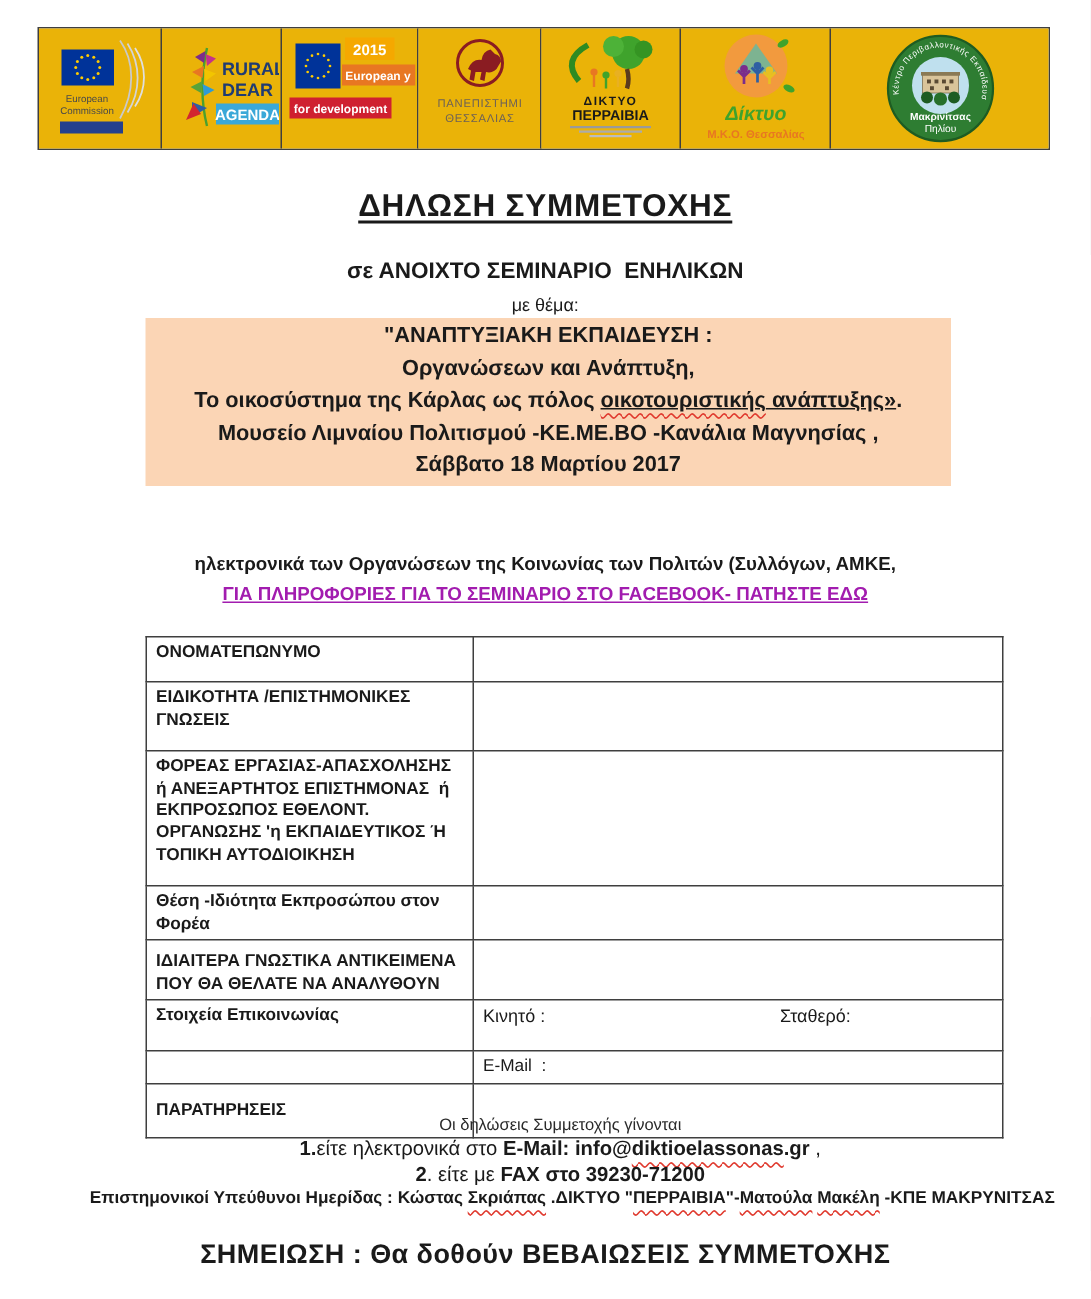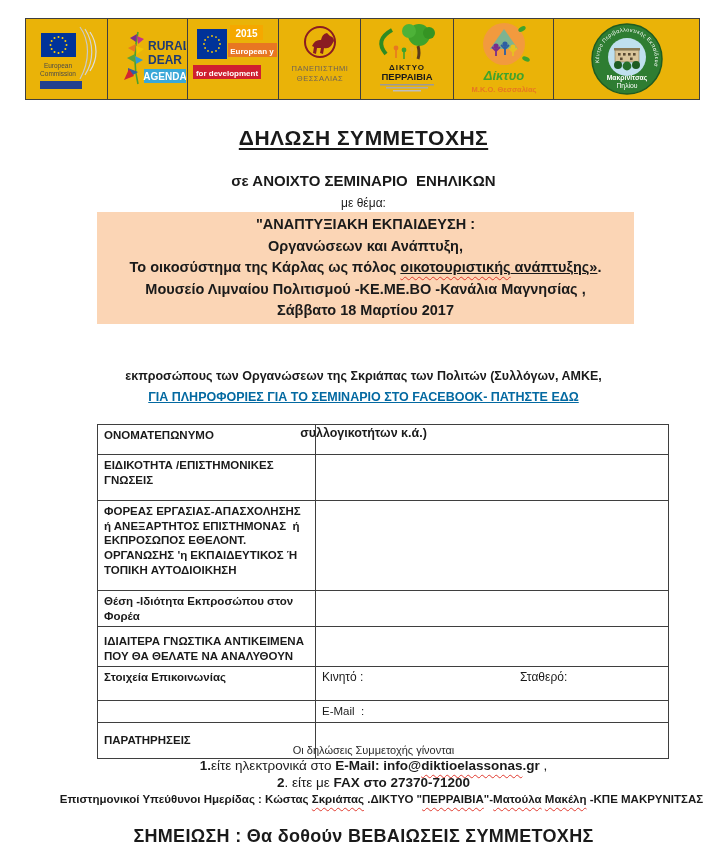--- a/index.html
+++ b/index.html
@@ -19,21 +19,21 @@
   .topic-label { position:absolute; top:196px; left:0; width:100%; text-align:center; font-size:12px; }
 
   
   .topic-box { position:absolute; top:212px; left:97px; width:537px; background:#fbd5b5; text-align:center; font-weight:bold; font-size:14.5px; line-height:21.5px; padding:2px 4px; }
   .u { text-decoration:underline; text-decoration-color:#1a1a1a; }
   .wavy-red { text-decoration:underline wavy #e03a2f; text-decoration-thickness:1px; text-underline-offset:4px; }
 
   
   .audience { position:absolute; top:329px; left:83px; width:561px; text-align:center; font-weight:bold; font-size:12.5px; line-height:19px; white-space:pre-wrap; }
   .fb-link-wrap { position:absolute; top:387px; left:0; width:100%; text-align:center; }
-  .fb-link { color:#0369a1; font-weight:bold; font-size:12.5px; text-decoration:underline; cursor:pointer; }
+  .fb-link { color:#a21caf; font-weight:bold; font-size:12.5px; text-decoration:underline; cursor:pointer; }
 
   
   table.form { position:absolute; top:424px; left:97px; width:571px; border-collapse:collapse; table-layout:fixed; }
   table.form td { border:1px solid #3f3f3f; vertical-align:top; padding:3px 6px; font-size:11.5px; line-height:1.28; }
   td.lbl { width:218px; font-weight:bold; white-space:pre-wrap; }
   td.val { width:353px; }
   tr.r1 td{height:30px;} tr.r2 td{height:46px;} tr.r3 td{height:90px;} tr.r4 td{height:36px;}
   tr.r5 td{height:40px;} tr.r6 td{height:34px;} tr.r7 td{height:17px;} tr.r8 td{height:36px;}
   tr.r5 td.lbl { vertical-align:bottom; }
   tr.r8 td.lbl { vertical-align:middle; }
@@ -214,22 +214,21 @@
 
   <div class="topic-box">
     <div>"ΑΝΑΠΤΥΞΙΑΚΗ ΕΚΠΑΙΔΕΥΣΗ :</div>
     <div>Οργανώσεων και Ανάπτυξη,</div>
     <div><span>Το οικοσύστημα της Κάρλας ως πόλος </span><span class="u"><span class="wavy-red">οικοτουριστικής</span></span><span class="u"> ανάπτυξης»</span><span>.</span></div>
     <div>Μουσείο Λιμναίου Πολιτισμού -ΚΕ.ΜΕ.ΒΟ -Κανάλια Μαγνησίας ,</div>
     <div>Σάββατο 18 Μαρτίου 2017</div>
   </div>
 
   <div class="audience">
-    <div>εκπροσώπους των Οργανώσεων της Σκριάπας των Πολιτών (Συλλόγων, ΑΜΚΕ,</div>
-    <div>συλλογικοτήτων κ.ά.)</div>
+    <div>ηλεκτρονικά των Οργανώσεων της Κοινωνίας των Πολιτών (Συλλόγων, ΑΜΚΕ,</div>
   </div>
 
   <div class="fb-link-wrap">
     <a class="fb-link">ΓΙΑ ΠΛΗΡΟΦΟΡΙΕΣ ΓΙΑ ΤΟ ΣΕΜΙΝΑΡΙΟ ΣΤΟ FACEBOOK- ΠΑΤΗΣΤΕ ΕΔΩ</a>
   </div>
 
   <table class="form">
     <tbody>
         <tr class="r1">
       <td class="lbl">ΟΝΟΜΑΤΕΠΩΝΥΜΟ</td>
@@ -264,19 +263,19 @@
     <tr class="r8">
       <td class="lbl">ΠΑΡΑΤΗΡΗΣΕΙΣ</td>
       <td class="val"></td>
     </tr>
   </tbody>
     </table>
 
   <div class="footer">
     <div class="f1">Οι δηλώσεις Συμμετοχής γίνονται</div>
     <div class="f2"><b>1.</b><span>είτε ηλεκτρονικά στο </span><b>E-Mail: info@</b><b class="wavy-red">diktioelassonas</b><b>.gr</b><span> ,</span></div>
-    <div class="f3"><b>2</b><span>. είτε με </span><b>FAX στο 27370-71200</b></div>
+    <div class="f3"><b>2</b><span>. είτε με </span><b>FAX στο 39230-71200</b></div>
     <div class="f4"><span>Επιστημονικοί Υπεύθυνοι Ημερίδας : Κώστας </span><span class="wavy-red">Σκριάπας</span><span> .ΔΙΚΤΥΟ "</span><span class="wavy-red">ΠΕΡΡΑΙΒΙΑ</span><span>"-</span><span class="wavy-red">Ματούλα</span><span> </span><span class="wavy-red">Μακέλη</span><span> -ΚΠΕ ΜΑΚΡΥΝΙΤΣΑΣ</span></div>
   </div>
 
   <div class="note">ΣΗΜΕΙΩΣΗ : Θα δοθούν ΒΕΒΑΙΩΣΕΙΣ ΣΥΜΜΕΤΟΧΗΣ</div>
 
 </div>
 
 </body></html>

